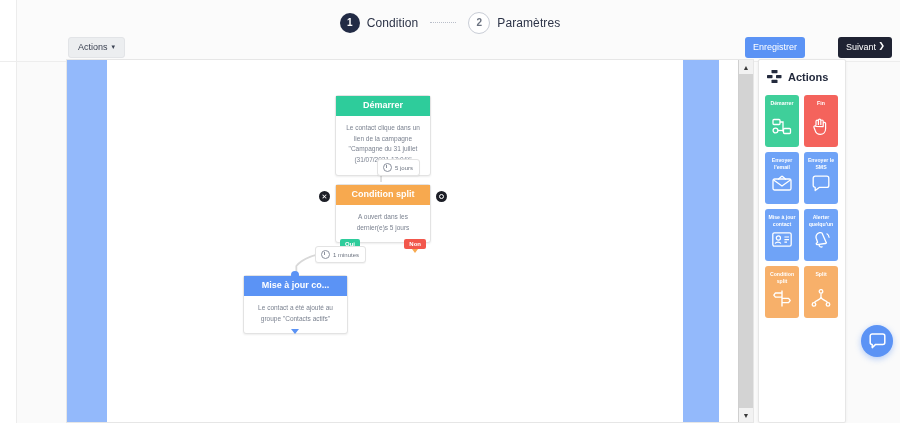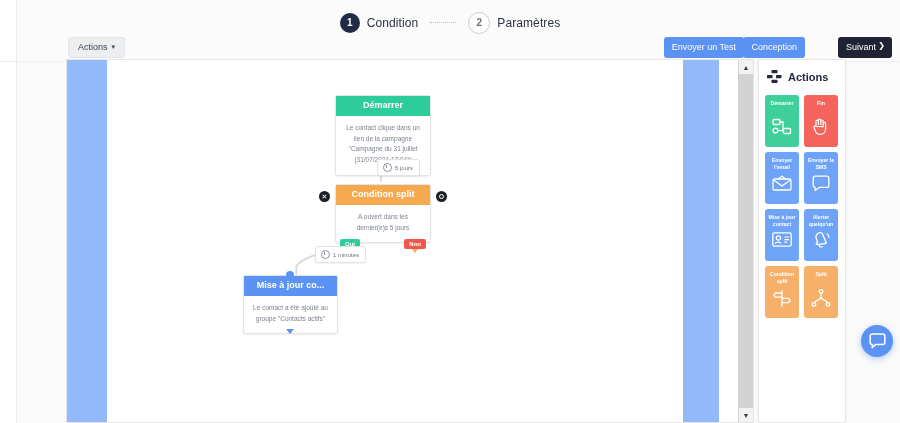--- a/index.html
+++ b/index.html
@@ -245,22 +245,21 @@
     </div>
     <div class="step-sep"></div>
     <div class="step">
       <div class="step-circle inactive">2</div>
       <div class="step-label">Paramètres</div>
     </div>
   </div>
 
   <div class="toolbar">
     <button class="btn btn-actions"><span>Actions</span><span class="caret">▾</span></button>
-    <button class="btn btn-test">Envoyer un Test</button>
-    <button class="btn btn-save">Conception</button>
+    <button class="btn btn-save">Enregistrer</button>
     <button class="btn btn-next"><span>Suivant</span><span class="arrow">❯</span></button>
   </div>
 
   <div class="divider"></div>
 
   <div class="builder">
     <div class="sidebar-blue-l"></div>
     <div class="sidebar-blue-r"></div>
 
     <div class="vscroll">
@@ -298,21 +297,21 @@
         <div class="node-body">A ouvert dans les dernier(e)s 5 jours</div>
         <div class="yesno yes"><span>Oui</span><span class="tri"></span></div>
         <div class="yesno no"><span>Non</span><span class="tri"></span></div>
       </div>
 
       <div class="chip" style="left:208px; top:186px;">
         <span class="clock"></span>
         <span>1 minutes</span>
       </div>
 
-      <div class="node" style="left:136px; top:215px; width:95px;">
+      <div class="node" style="left:136px; top:215px; width:105px;">
         <div class="port top">
             <div class="dot-top"></div>
           </div>
         <div class="node-head head-blue">Mise à jour co...</div>
         <div class="node-body">Le contact a été ajouté au groupe "Contacts actifs"</div>
         <div class="port bottom">
             <div class="tri-down b"></div>
           </div>
       </div>
     </div>

